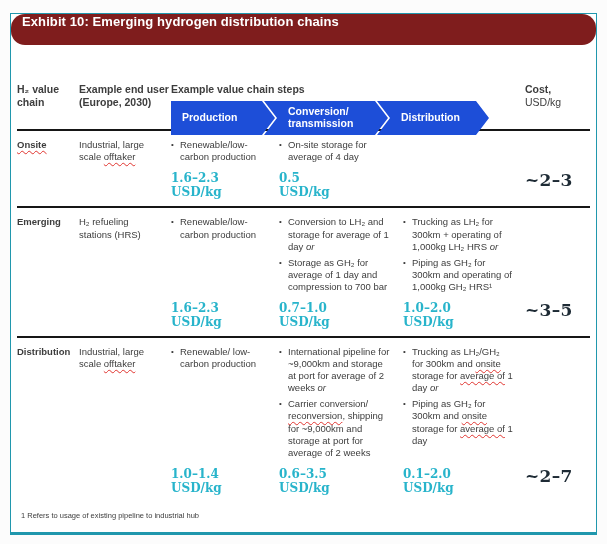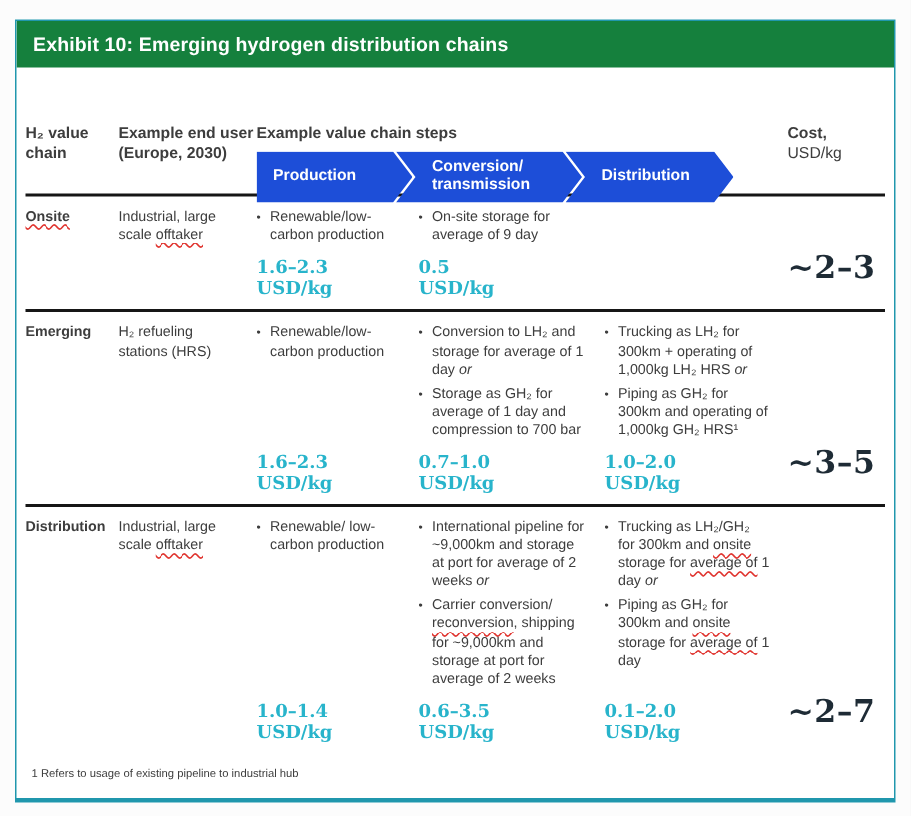--- a/index.html
+++ b/index.html
@@ -4,22 +4,22 @@
 <style>
   * { margin:0; padding:0; box-sizing:border-box; }
   body { background:#f4f4f4; font-family:"Liberation Sans", sans-serif; }
   .page { position:relative; width:607px; height:544px; background:#fcfcfc; overflow:hidden; }
   .exhibit {
     position:absolute; left:10px; top:13px; width:587px; height:522px;
     background:#ffffff; border:1px solid #2097ad; border-bottom:3px solid #2097ad;
     overflow:hidden;
   }
   .title-bar {
-    height:31px; background:#15803d; color:#ffffff; display:flex; align-items:center;
-    padding:0 11px; font-size:13px; font-weight:bold; letter-spacing:.1px;
+    height:31px; background:#7f1d1d; color:#ffffff; display:flex; align-items:flex-start;
+    padding:0 11px; font-size:13px; font-weight:bold; letter-spacing:.1px;border-radius:14px;
   }
   .content { padding:38px 6px 0 6px; }
 
   
   .header-grid {
     display:grid; grid-template-columns:62px 92px 354px 66px;
     border-bottom:2px solid #161616; position:relative;
   }
   .hlabel { font-size:10.5px; font-weight:bold; color:#3d3d3d; line-height:1.24; }
   .hlabel .norm { font-weight:normal; }
@@ -53,21 +53,21 @@
   .chain-name { font-size:9.5px; font-weight:bold; color:#3d3d3d; }
   .plain-cell { font-size:9.5px; color:#3d3d3d; line-height:1.27; padding-right:12px; }
   .step-cell { display:flex; flex-direction:column; padding-right:12px; }
   .bullets { display:flex; flex-direction:column; gap:4px; }
   .bullet { display:flex; font-size:9.5px; color:#3d3d3d; line-height:1.27; }
   .bullet .dot { width:9px; flex:0 0 9px; font-size:8px; padding-top:1px; }
   .cost { margin-top:auto; padding-top:8px; font-family:"DejaVu Serif", serif;
           font-weight:bold; color:#28b4cb; font-size:12px; line-height:1.18; }
   .total-cell { display:flex; }
   .total { margin-top:auto; font-family:"DejaVu Serif", serif; font-weight:bold;
-           color:#1e2b35; font-size:21px; padding-bottom:9px; letter-spacing:.3px; }
+           color:#1e2b35; font-size:17px; padding-bottom:9px; letter-spacing:.3px; }
   .sq { text-decoration-line:underline; text-decoration-style:wavy;
         text-decoration-color:#e0342f; text-decoration-thickness:1px;
         text-underline-offset:2px; }
   .footnote { font-size:7.5px; color:#3d3d3d; margin:9px 0 0 4px; }
   i { font-style:italic; }
 </style>
 </head>
 <body>
 
 <div class="page">
@@ -115,21 +115,21 @@
               </div>
               <div class="cost">
                 <div>1.6–2.3</div>
                 <div>USD/kg</div>
               </div>
             </div>
             <div class="step-cell">
               <div class="bullets">
                 <div class="bullet">
                   <span class="dot">•</span>
-                  <span>On-site storage for average of 9 day</span>
+                  <span>On-site storage for average of 4 day</span>
                 </div>
               </div>
               <div class="cost">
                 <div>0.5</div>
                 <div>USD/kg</div>
               </div>
             </div>
             <div class="step-cell">
               <div class="bullets"></div>
             </div>

